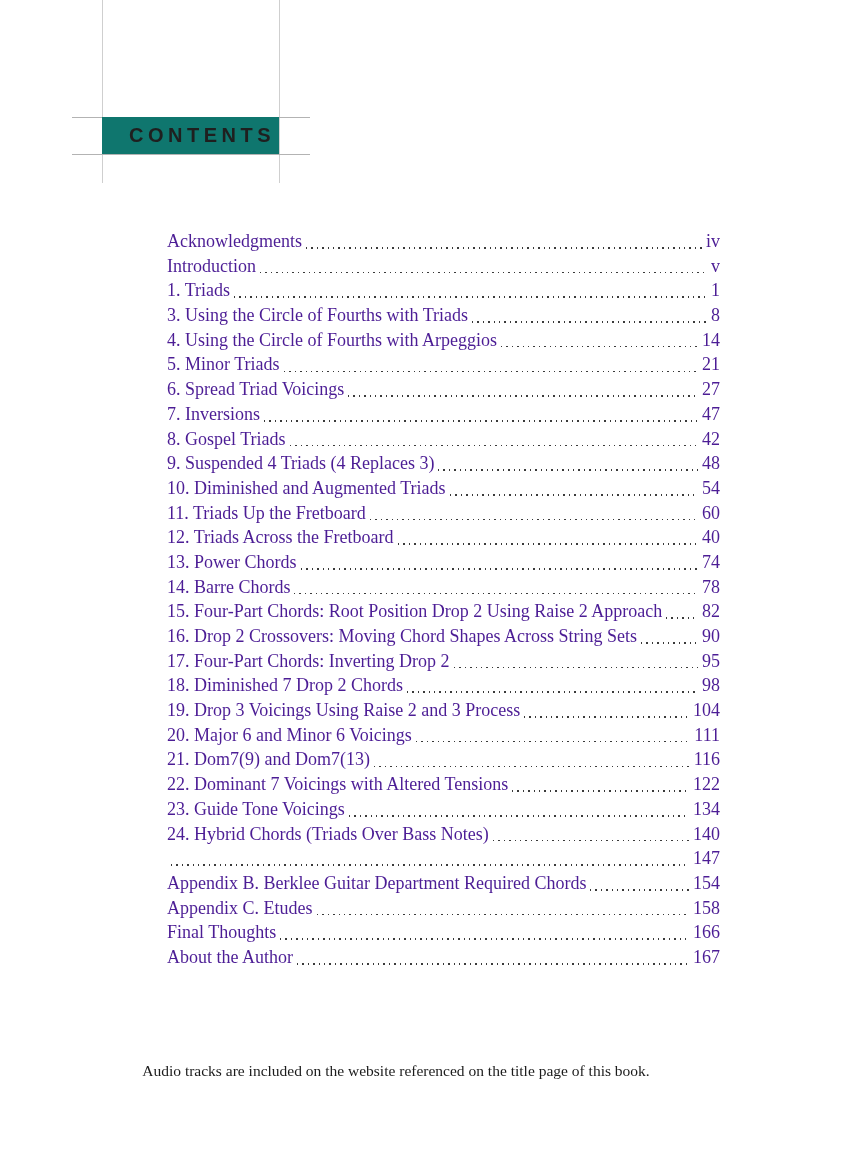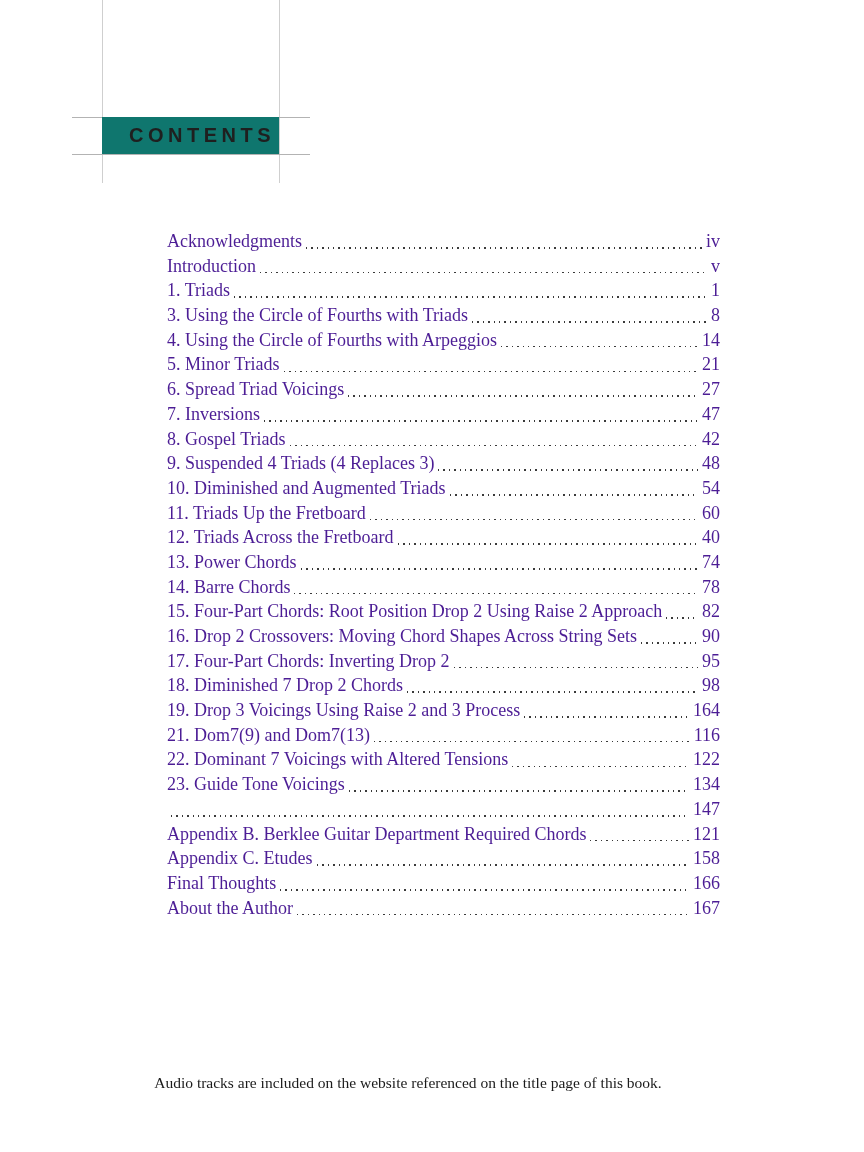--- a/index.html
+++ b/index.html
@@ -91,21 +91,21 @@
     flex: 0 0 auto;
     white-space: nowrap;
   }
 
   
   .footer {
     position: absolute;
     left: 72px;
     top: 1062px;
     width: 648px;
-    margin: 12px;
+    margin: 0;
     text-align: center;
     font-size: 15.5px;
     color: #1b1b1b;
   }
 </style>
 </head>
 <body>
 
 <div class="page">
 
@@ -231,53 +231,63 @@
 
     <div class="toc-row">
       <span class="toc-title">18. Diminished 7 Drop 2 Chords</span>
       <span class="leader"></span>
       <span class="toc-page">98</span>
     </div>
 
     <div class="toc-row">
       <span class="toc-title">19. Drop 3 Voicings Using Raise 2 and 3 Process</span>
       <span class="leader"></span>
-      <span class="toc-page">164</span>
-    </div>
-
+      <span class="toc-page">104</span>
+    </div>
+
+    <div class="toc-row">
+      <span class="toc-title">20. Major 6 and Minor 6 Voicings</span>
+      <span class="leader"></span>
+      <span class="toc-page">111</span>
+    </div>
 
     <div class="toc-row">
       <span class="toc-title">21. Dom7(9) and Dom7(13)</span>
       <span class="leader"></span>
       <span class="toc-page">116</span>
     </div>
 
     <div class="toc-row">
       <span class="toc-title">22. Dominant 7 Voicings with Altered Tensions</span>
       <span class="leader"></span>
       <span class="toc-page">122</span>
     </div>
 
     <div class="toc-row">
       <span class="toc-title">23. Guide Tone Voicings</span>
       <span class="leader"></span>
       <span class="toc-page">134</span>
     </div>
 
+    <div class="toc-row">
+      <span class="toc-title">24. Hybrid Chords (Triads Over Bass Notes)</span>
+      <span class="leader"></span>
+      <span class="toc-page">140</span>
+    </div>
 
     <div class="toc-row">
       <span class="leader"></span>
       <span class="toc-page">147</span>
     </div>
 
 
     <div class="toc-row">
       <span class="toc-title">Appendix B. Berklee Guitar Department Required Chords</span>
       <span class="leader"></span>
-      <span class="toc-page">121</span>
+      <span class="toc-page">154</span>
     </div>
 
     <div class="toc-row">
       <span class="toc-title">Appendix C. Etudes</span>
       <span class="leader"></span>
       <span class="toc-page">158</span>
     </div>
 
     <div class="toc-row">
       <span class="toc-title">Final Thoughts</span>

